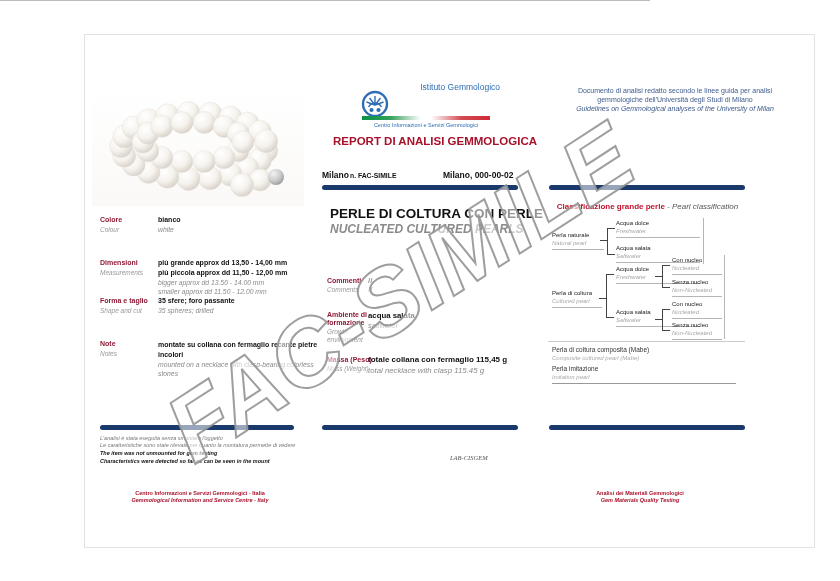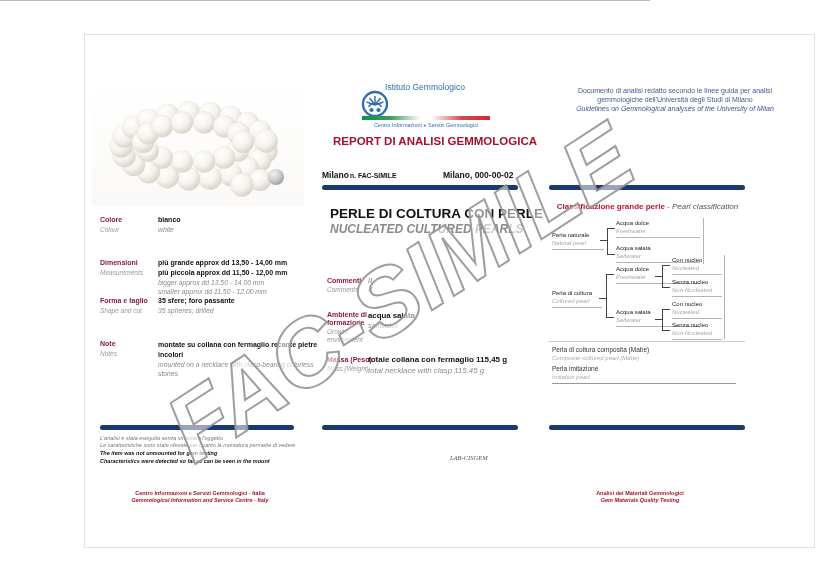--- a/index.html
+++ b/index.html
@@ -1,21 +1,21 @@
 <!DOCTYPE html>
 <html><head>
 <meta charset="utf-8">
 <style>
   html,body{margin:0;padding:0;background:#fff;}
   .stage{position:relative;width:840px;height:581px;background:#ffffff;overflow:hidden;
          font-family:"Liberation Sans", sans-serif;color:#222;}
   .abs{position:absolute;}
   .page-border{position:absolute;left:84px;top:34px;width:729px;height:512px;border:1px solid #e2e2e2;}
   
-  .institute{left:350px;top:82px;width:150px;text-align:center;font-size:8.5px;color:#2f6db4;}
+  .institute{left:350px;top:82px;width:150px;text-align:right;font-size:8.5px;color:#2f6db4;}
   .logo-name{left:395px;top:88px;font-size:27px;font-weight:bold;color:#2f6db4;letter-spacing:1px;}
   .flagbar{left:362px;top:116px;width:128px;height:3.5px;
            background:linear-gradient(to right,#0a9246 0%,#35a05a 22%,#ffffff 46%,#ffffff 54%,#d24a52 78%,#ce2b37 100%);}
   .tagline{left:352px;top:122px;width:148px;text-align:center;font-size:5.5px;color:#2f6db4;}
   .title-it{left:325px;top:135px;width:220px;text-align:center;font-size:11.5px;font-weight:bold;color:#a8112a;}
   .title-en{left:325px;top:148px;width:220px;text-align:center;font-size:10.5px;font-weight:bold;font-style:italic;color:#b23347;}
   .guidelines{left:542px;top:86px;width:266px;text-align:center;font-size:7px;line-height:9px;color:#3c5a8c;}
   .guidelines .gl3{font-style:italic;}
   
   .rep-label{left:322px;top:170px;font-size:8.5px;font-weight:bold;color:#111;}

